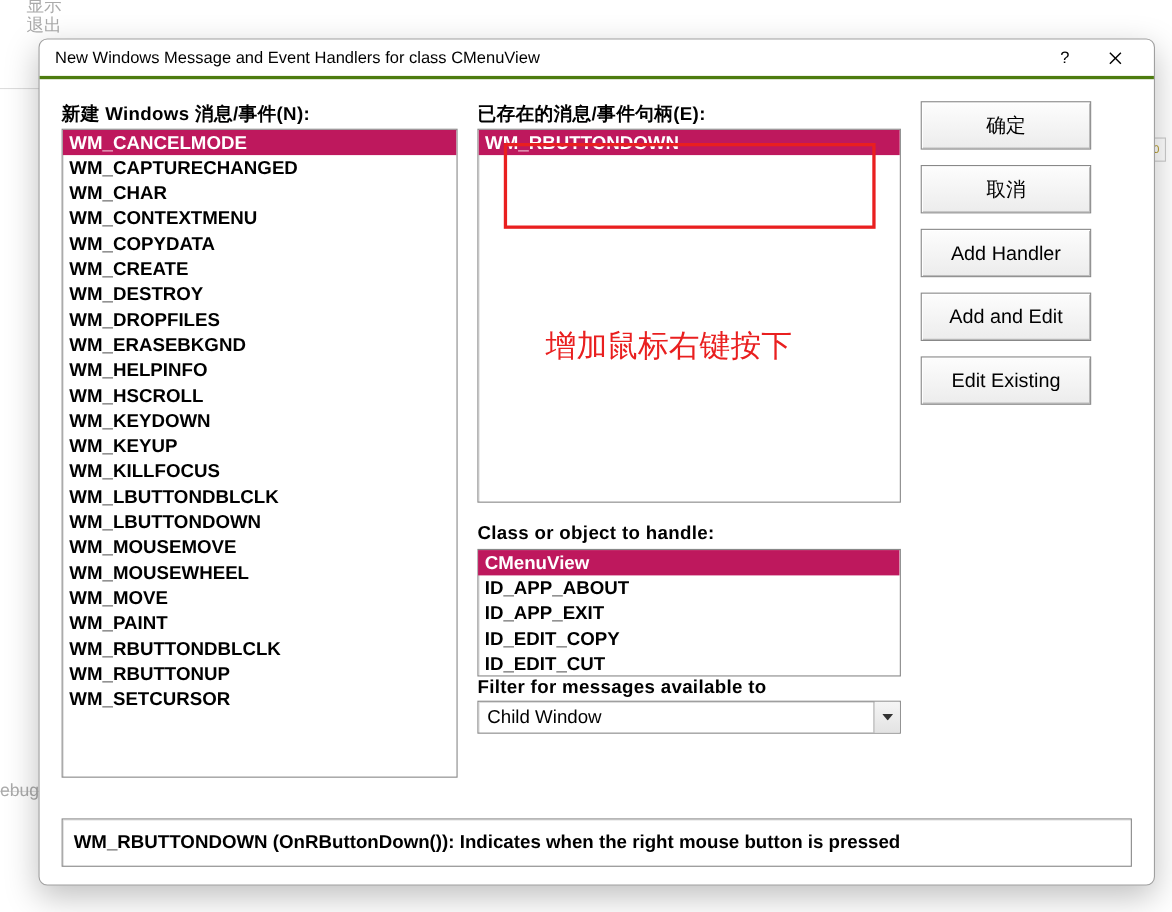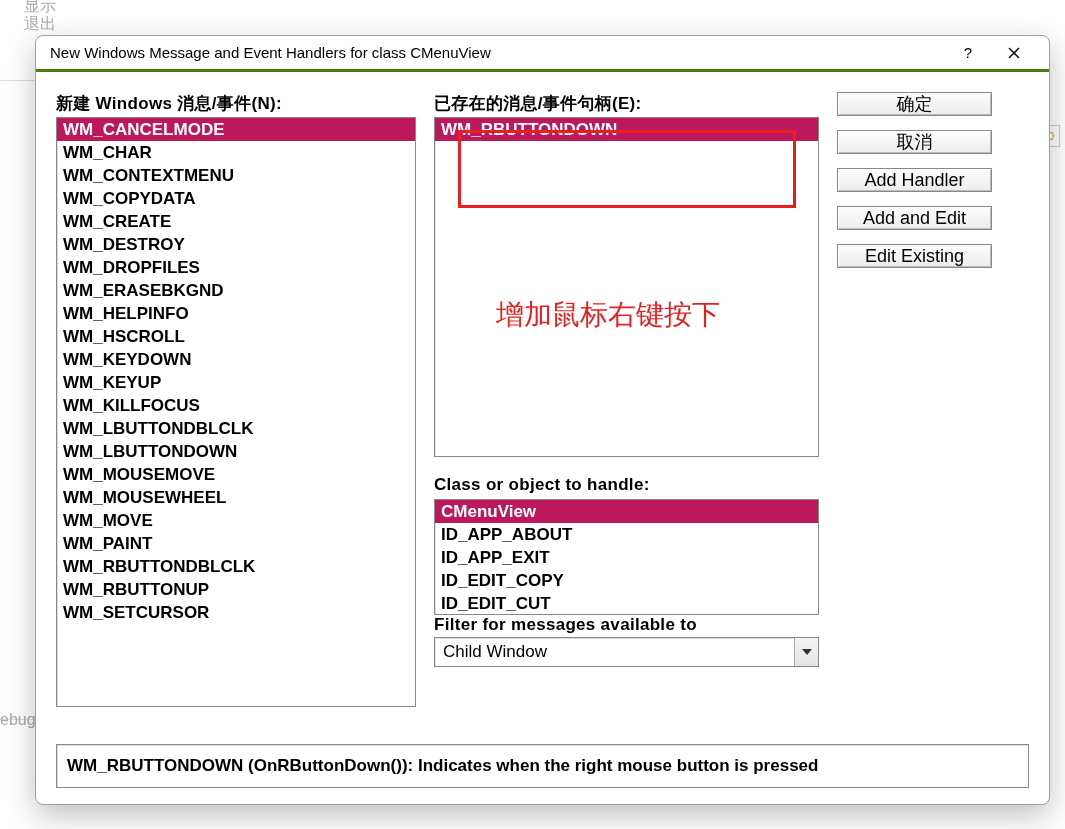--- a/index.html
+++ b/index.html
@@ -156,21 +156,21 @@
     border-left: 1px solid #aaa;
     background: linear-gradient(#f5f5f5,#e3e3e3);
     display: flex; align-items: center; justify-content: center;
     cursor: pointer;
   }
   .dropdown .dd-btn svg { width: 10px; height: 6px; }
 
   
   .std-btn {
     width: 155px;
-    height: 24px;
+    height: 44px;
     border: 1px solid #888;
     background: linear-gradient(#fdfdfd,#ececec);
     box-shadow: 1px 1px 0 #fff inset, -1px -1px 0 #bbb inset;
     font-size: 18px;
     font-weight: 400;
     cursor: pointer;
     display: flex; align-items: center; justify-content: center;
   }
 
   
@@ -242,20 +242,21 @@
       </svg>
     </div>
   </div>
 
   <div class="body">
 
     <div class="col-left">
       <div class="section-label">新建 Windows 消息/事件(N):</div>
       <div class="listbox messages" id="list-new">
           <div class="item selected">WM_CANCELMODE</div>
+          <div class="item">WM_CAPTURECHANGED</div>
           <div class="item">WM_CHAR</div>
           <div class="item">WM_CONTEXTMENU</div>
           <div class="item">WM_COPYDATA</div>
           <div class="item">WM_CREATE</div>
           <div class="item">WM_DESTROY</div>
           <div class="item">WM_DROPFILES</div>
           <div class="item">WM_ERASEBKGND</div>
           <div class="item">WM_HELPINFO</div>
           <div class="item">WM_HSCROLL</div>
           <div class="item">WM_KEYDOWN</div>

